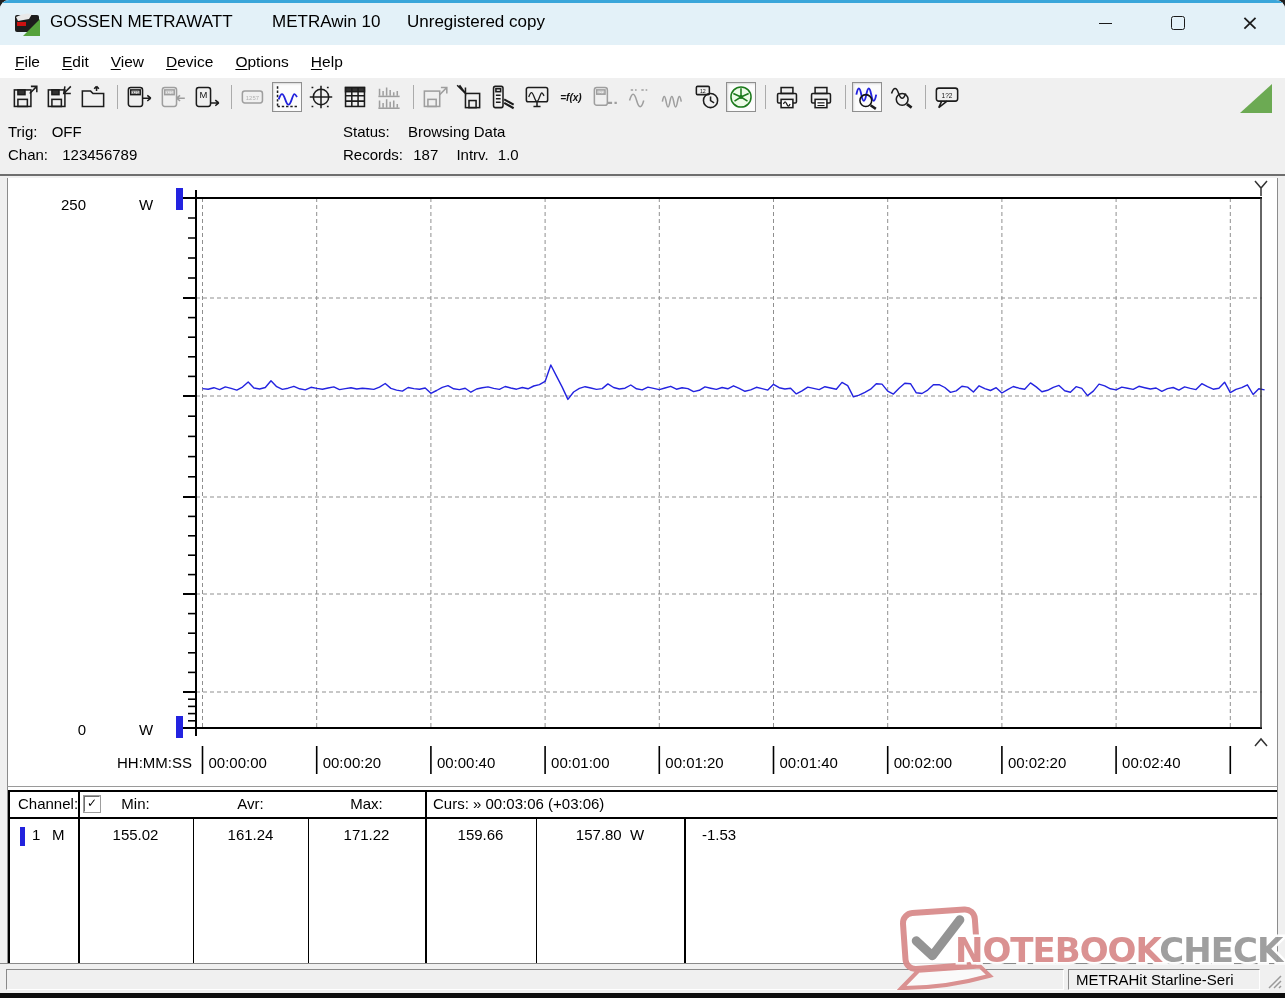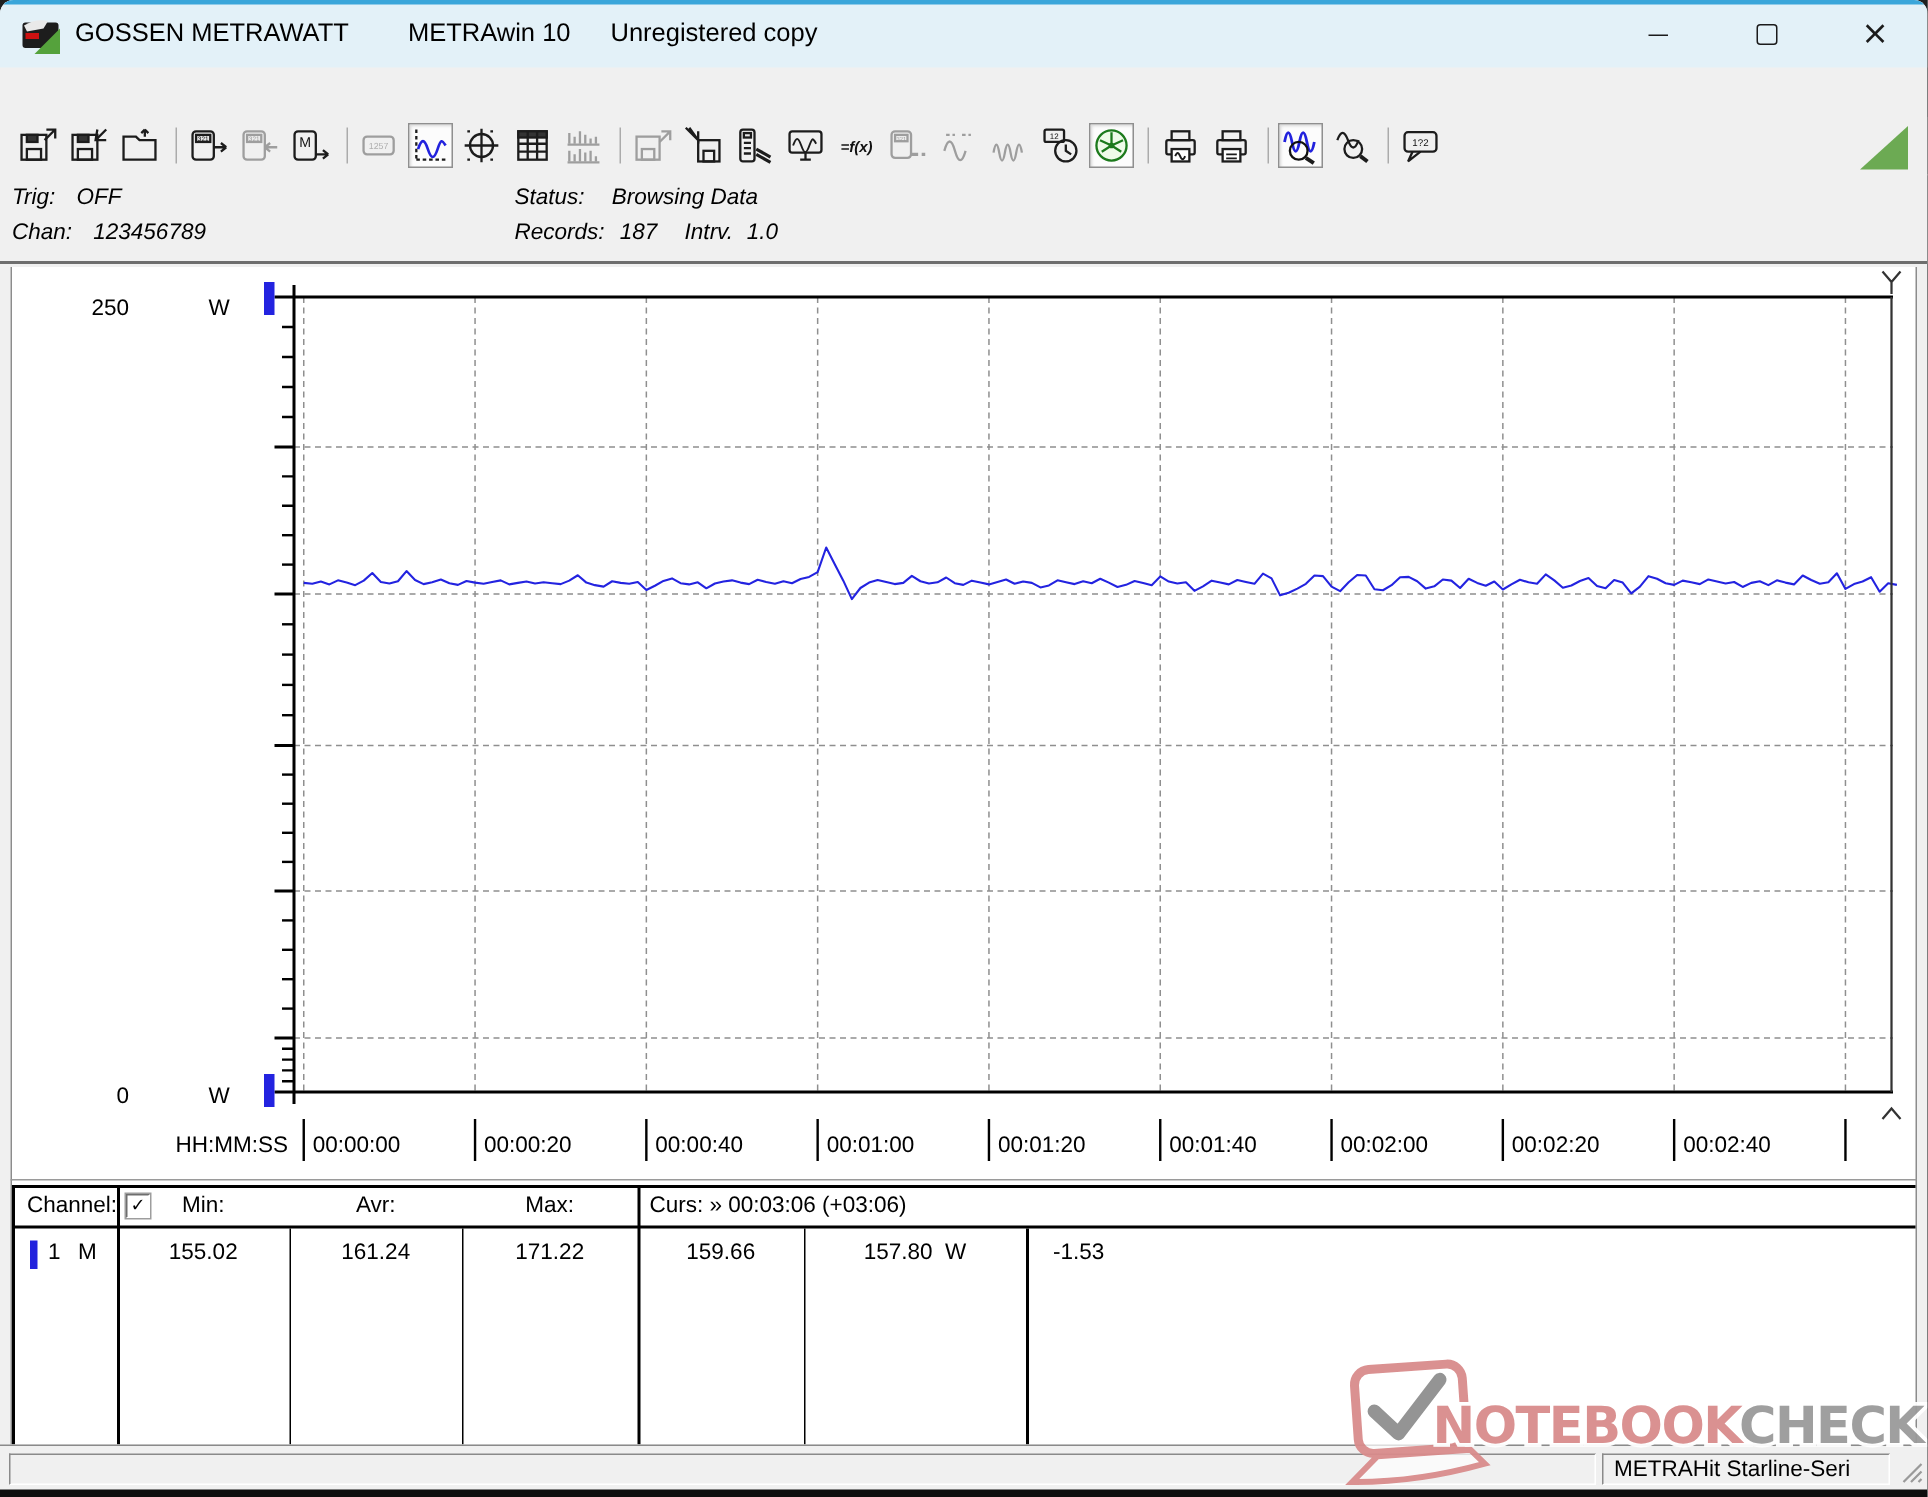--- a/index.html
+++ b/index.html
@@ -26,21 +26,21 @@
   
   #toolbar{position:absolute;left:0;top:78px;width:100%;height:38px;background:#f0f0f0;border-bottom:1px solid #e0e0e0;}
   .tbtn{position:absolute;top:4px;width:30px;height:30px;display:flex;align-items:center;justify-content:center;border:1px solid transparent;box-sizing:border-box;}
   .tbtn svg{width:26px;height:26px;}
   .tbtn.pressed{background:#fcfcfc;border:1px solid #8f8f8f;box-shadow:inset 1px 1px 2px #d7d7d7;}
   .tbtn.disabled{opacity:.38;filter:grayscale(1);}
   .tsep{position:absolute;top:7px;width:1px;height:24px;background:#ababab;}
   #cornertri{position:absolute;top:6px;left:1240px;width:0;height:0;border-bottom:29px solid #6caa53;border-left:32px solid transparent;}
   
   #infobar{position:absolute;left:0;top:116px;width:100%;height:60px;background:#f0f0f0;border-bottom:2px solid #6e6e6e;box-sizing:border-box;font-size:15px;}
-  .inforow{position:absolute;white-space:nowrap;font-style:italic;}
+  .inforow{position:absolute;white-space:nowrap;}
   .ilabel{color:#000;}
   .ival{margin-left:10px;}
   
   #chartpanel{position:absolute;left:7px;top:178px;width:1271px;height:608px;background:#fff;border-left:1px solid #8c8c8c;border-right:1px solid #8c8c8c;box-sizing:border-box;}
   #plot{position:absolute;left:0;top:0;}
   
   #tablepanel{position:absolute;left:7px;top:786px;width:1271px;height:177px;background:#fff;border-top:1px solid #9a9a9a;border-left:1px solid #8c8c8c;border-right:1px solid #8c8c8c;box-sizing:border-box;font-size:15px;}
   .tline{position:absolute;background:#000;}
   .tcell{position:absolute;white-space:nowrap;}
   #chk{position:absolute;left:76px;top:9px;width:14px;height:14px;background:#fff;border:1px solid;border-color:#6e6e6e #fff #fff #6e6e6e;outline:1px solid #9d9d9d;font-size:12px;line-height:13px;text-align:center;font-family:"DejaVu Sans",sans-serif;}
@@ -75,20 +75,28 @@
         <span></span>
       </div>
     <div class="winbtn" id="btn-max">
         <span></span>
       </div>
     <div class="winbtn" id="btn-close">
         <span>×</span>
       </div>
   </div>
 
+  <div id="menubar">
+      <div class="menuitem"><u>F</u>ile</div>
+      <div class="menuitem"><u>E</u>dit</div>
+      <div class="menuitem"><u>V</u>iew</div>
+      <div class="menuitem"><u>D</u>evice</div>
+      <div class="menuitem"><u>O</u>ptions</div>
+      <div class="menuitem"><u>H</u>elp</div>
+    </div>
 
   <div id="toolbar">
     <div id="cornertri"></div>
   <div class="tbtn" style="left: 10px;">
         <svg viewBox="0 0 22 22" fill="none" stroke="#1c1c1c" stroke-width="1.3">
           <rect x="2" y="5" width="14" height="14"></rect>
           <rect x="5" y="13" width="8" height="6"></rect>
           <rect x="5" y="5" width="6" height="4" fill="#333"></rect>
           <path d="M15 8l6-6m0 5V2h-5"></path>
         </svg>

